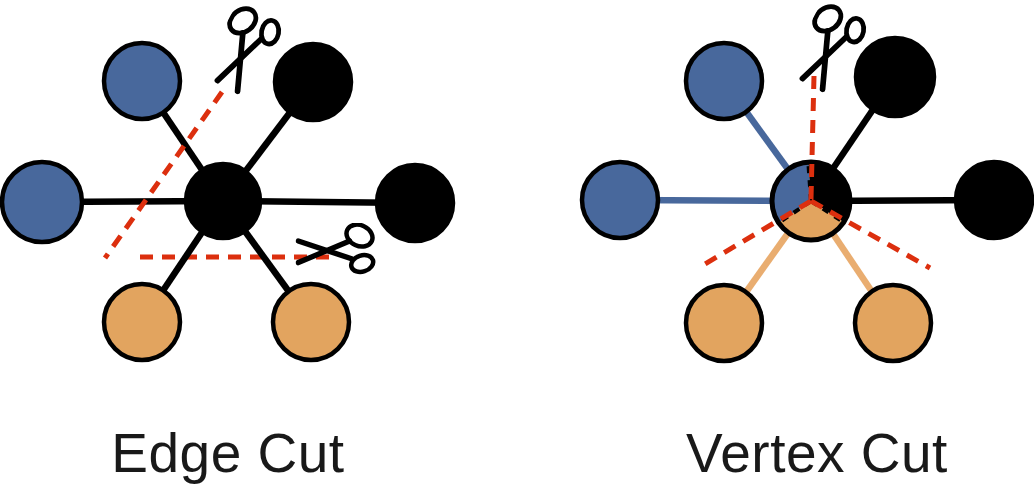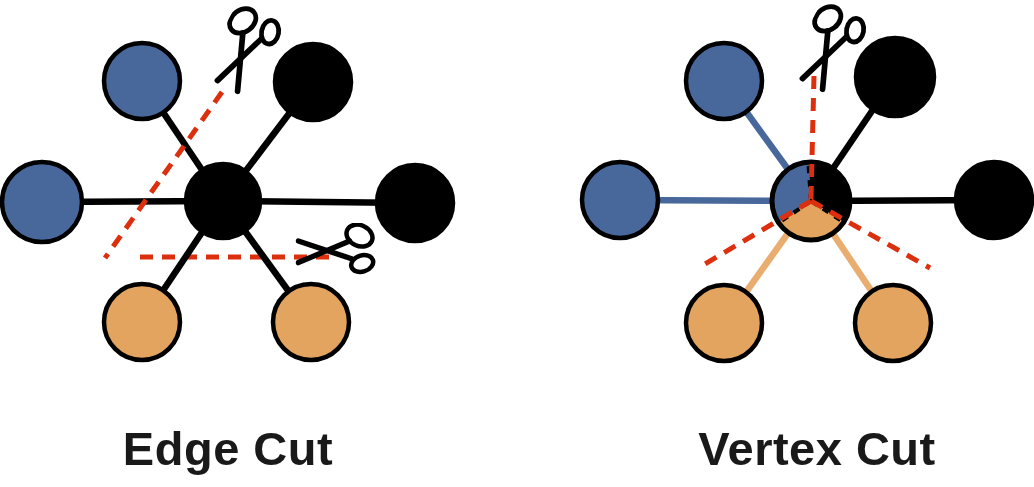--- a/index.html
+++ b/index.html
@@ -44,22 +44,22 @@
   }
   .rim { fill: none; stroke: var(--outline-black, #000); stroke-width: 5; }
 
   .sc-blade { stroke: #000; stroke-width: 6; stroke-linecap: round; fill: none; }
   .sc-loop  { fill: #fff; stroke: #000; stroke-width: 5; }
 
   .diagram-label {
     position: absolute;
     top: 421px;
     text-align: center;
-    font-size: 47px;
-    font-weight: 700;
+    font-size: 55px;
+    font-weight: 400;
     letter-spacing: 0.5px;
     color: var(--label-text, #191919);
     white-space: nowrap;
   }
   .label-left  { left: 0;     width: 456px; }
   .label-right { left: 517px; width: 600px; }
 
   .defs-holder { position: absolute; width: 0; height: 0; overflow: hidden; }
 </style>
 </head>

